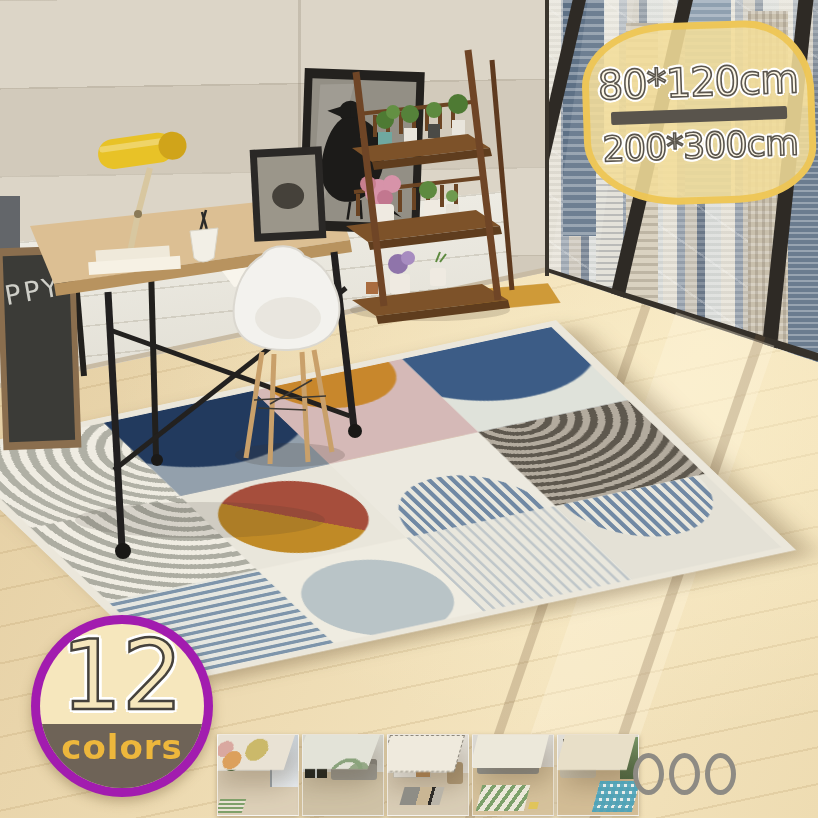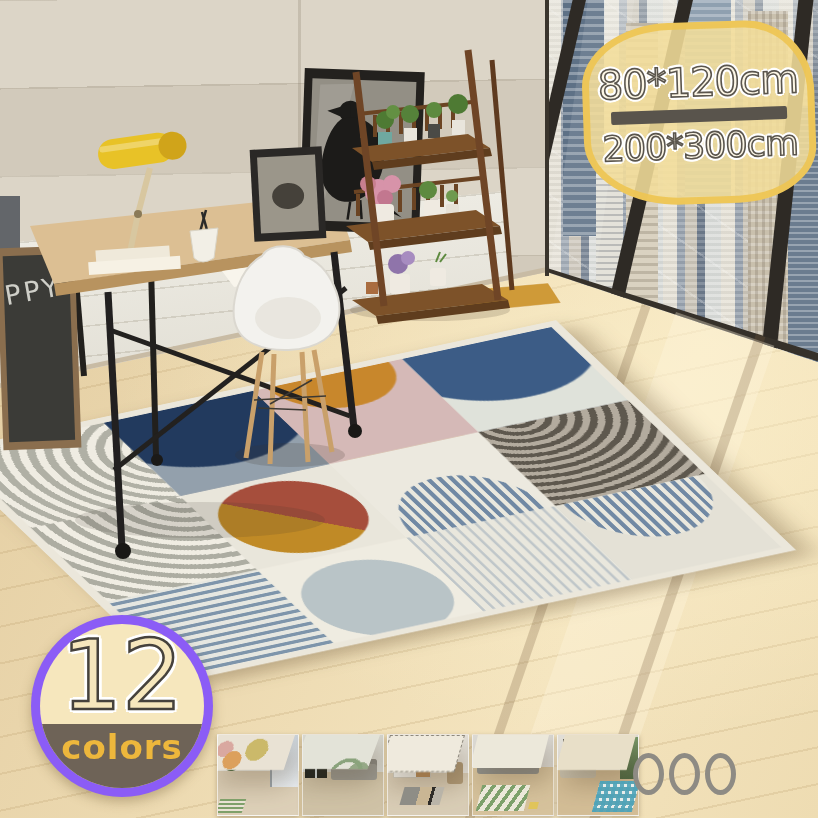--- a/index.html
+++ b/index.html
@@ -107,21 +107,21 @@
     display:flex;flex-direction:column;align-items:center;justify-content:center;gap:7px;}
   .outline-text{color:#fcf6e6;-webkit-text-stroke:1.6px #5a554d;line-height:1;
     text-shadow:2px 2px 0 #fff,-2px -2px 0 #fff,2px -2px 0 #fff,-2px 2px 0 #fff,
       0 3px 0 #fff,0 -3px 0 #fff,3px 0 0 #fff,-3px 0 0 #fff;}
   .size-top{font-size:40px;letter-spacing:-1px;}
   .size-bottom{font-size:35px;letter-spacing:-1px;}
   .size-divider{width:176px;height:13px;background:#59544c;border-radius:2px;}
 
   
   .colors-badge{position:absolute;left:31px;top:615px;width:182px;height:182px;z-index:5;
-    border-radius:50%;background:#8b5cf6;box-shadow:0 5px 12px rgba(100,80,40,.35);}
+    border-radius:50%;background:#a21caf;box-shadow:0 5px 12px rgba(100,80,40,.35);}
   .colors-inner{position:absolute;inset:9px;border-radius:50%;background:#f6e7bd;overflow:hidden;}
   .colors-number{position:absolute;top:4px;left:0;right:0;text-align:center;
     font-size:96px;-webkit-text-stroke:2.5px #46423c;color:#f6e7bd;line-height:1;
     text-shadow:3px 3px 0 #fff,-3px -3px 0 #fff,3px -3px 0 #fff,-3px 3px 0 #fff,
       0 4px 0 #fff,0 -4px 0 #fff,4px 0 0 #fff,-4px 0 0 #fff;}
   .colors-chord{position:absolute;left:0;right:0;bottom:0;height:39%;background:#6e6357;
     display:flex;align-items:flex-start;justify-content:center;}
   .colors-label{font-size:34px;font-weight:700;color:#edb73c;margin-top:3px;letter-spacing:1px;}
 
   

